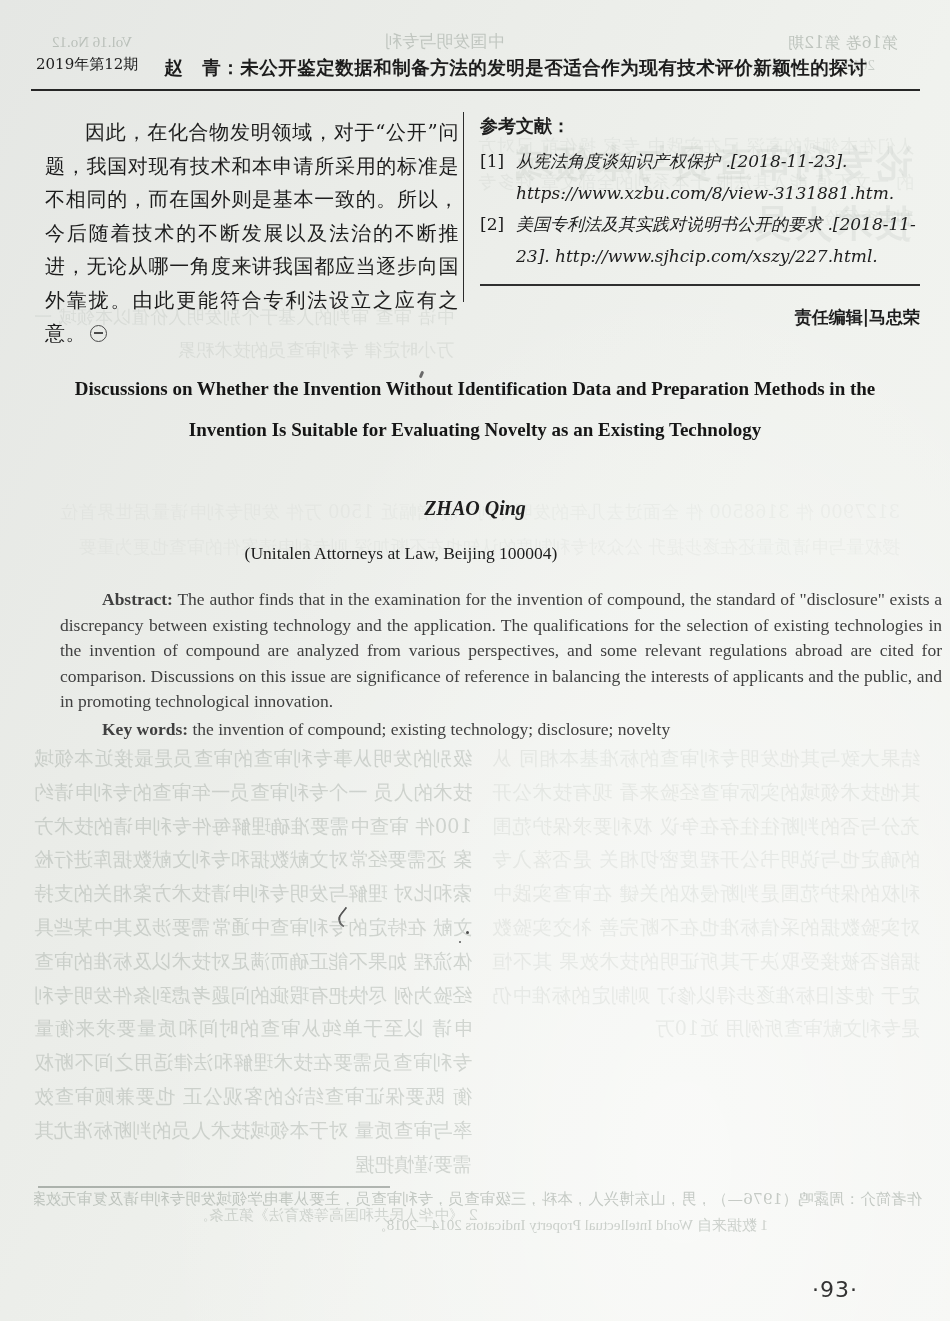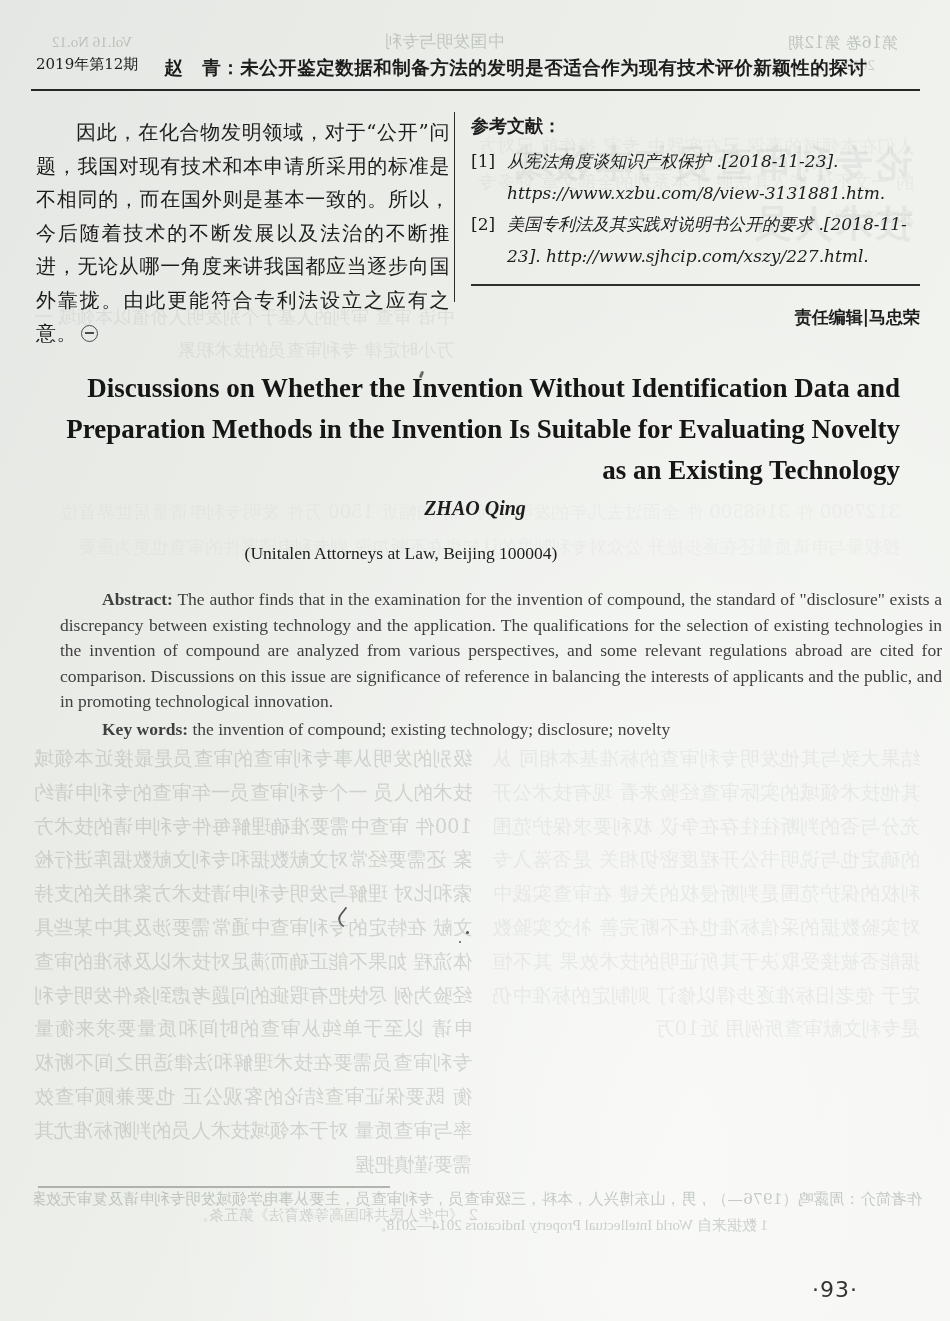--- a/index.html
+++ b/index.html
@@ -14,38 +14,38 @@
   .print{position:absolute;z-index:3;}
   .bleed{position:absolute;z-index:1;transform:scaleX(-1);filter:blur(.6px);
          color:#8e988f;font-family:"DejaVu Serif","Liberation Serif",serif;overflow:hidden;}
   
   .pg-header{top:55px;left:36px;width:884px;display:flex;align-items:flex-start;}
   .issue{font-size:15px;white-space:nowrap;text-align:right;}
   .running-title{font-size:18.5px;margin-left:26px;letter-spacing:.5px;white-space:nowrap;font-weight:bold;}
   .header-rule{top:89px;left:31px;width:889px;height:2px;background:#262626;}
   
   .two-col{top:112px;left:36px;width:884px;display:flex;}
-  .col-left{width:414px;}
+  .col-left{width:414px;margin-left:9px;}
   .col-left p{margin:4px 0 0 0;font-size:20px;line-height:33.5px;text-align:justify;
               text-indent:2em;letter-spacing:.5px;}
   .end-mark{display:inline-block;width:15px;height:15px;border:1.4px solid #4a4a4a;
             border-radius:50%;vertical-align:-2px;margin-left:4px;position:relative;}
   .end-mark::after{content:"";position:absolute;left:3px;right:3px;top:6px;height:1.5px;background:#4a4a4a;}
   .col-divider{border-left:1.5px solid #2b2b2b;height:190px;margin-left:4px;}
   .col-right{flex:1;padding-left:16px;}
   .refs-heading{font-size:18px;font-weight:bold;margin:2px 0 8px 0;}
   .ref-item{display:flex;font-size:17px;line-height:31.5px;font-style:italic;}
   .ref-label{width:36px;flex:none;font-style:normal;}
   .ref-text{flex:1;}
   .editor-rule{border-top:2px solid #2f2f2f;margin-top:12px;}
   .editor-line{text-align:right;font-weight:bold;font-size:17px;margin-top:20px;
                font-family:"DejaVu Sans","Liberation Sans",sans-serif;}
   
-  .en-title{top:368px;left:50px;width:850px;text-align:right;font-weight:bold;
-            font-size:27px;line-height:41px;font-family:"Liberation Serif","DejaVu Serif",serif;color:#161616;}
+  .en-title{top:368px;left:50px;width:850px;text-align:center;font-weight:bold;
+            font-size:19px;line-height:41px;font-family:"Liberation Serif","DejaVu Serif",serif;color:#161616;}
   .en-author{top:497px;left:0;width:950px;text-align:center;font-weight:bold;font-style:italic;
              font-size:20px;font-family:"Liberation Serif","DejaVu Serif",serif;}
   .en-affil{top:543px;left:0;width:802px;text-align:center;font-size:17.5px;
             font-family:"Liberation Serif","DejaVu Serif",serif;}
   .abstract-block{top:587px;left:52px;width:882px;font-size:17.5px;line-height:25.6px;
                   text-align:justify;font-family:"Liberation Serif","DejaVu Serif",serif;color:#404040;margin-left:8px;}
   .abstract-block p{margin:0;text-indent:2.4em;}
   .abstract-block p + p{margin-top:2px;}
   .b{font-weight:bold;}
   

